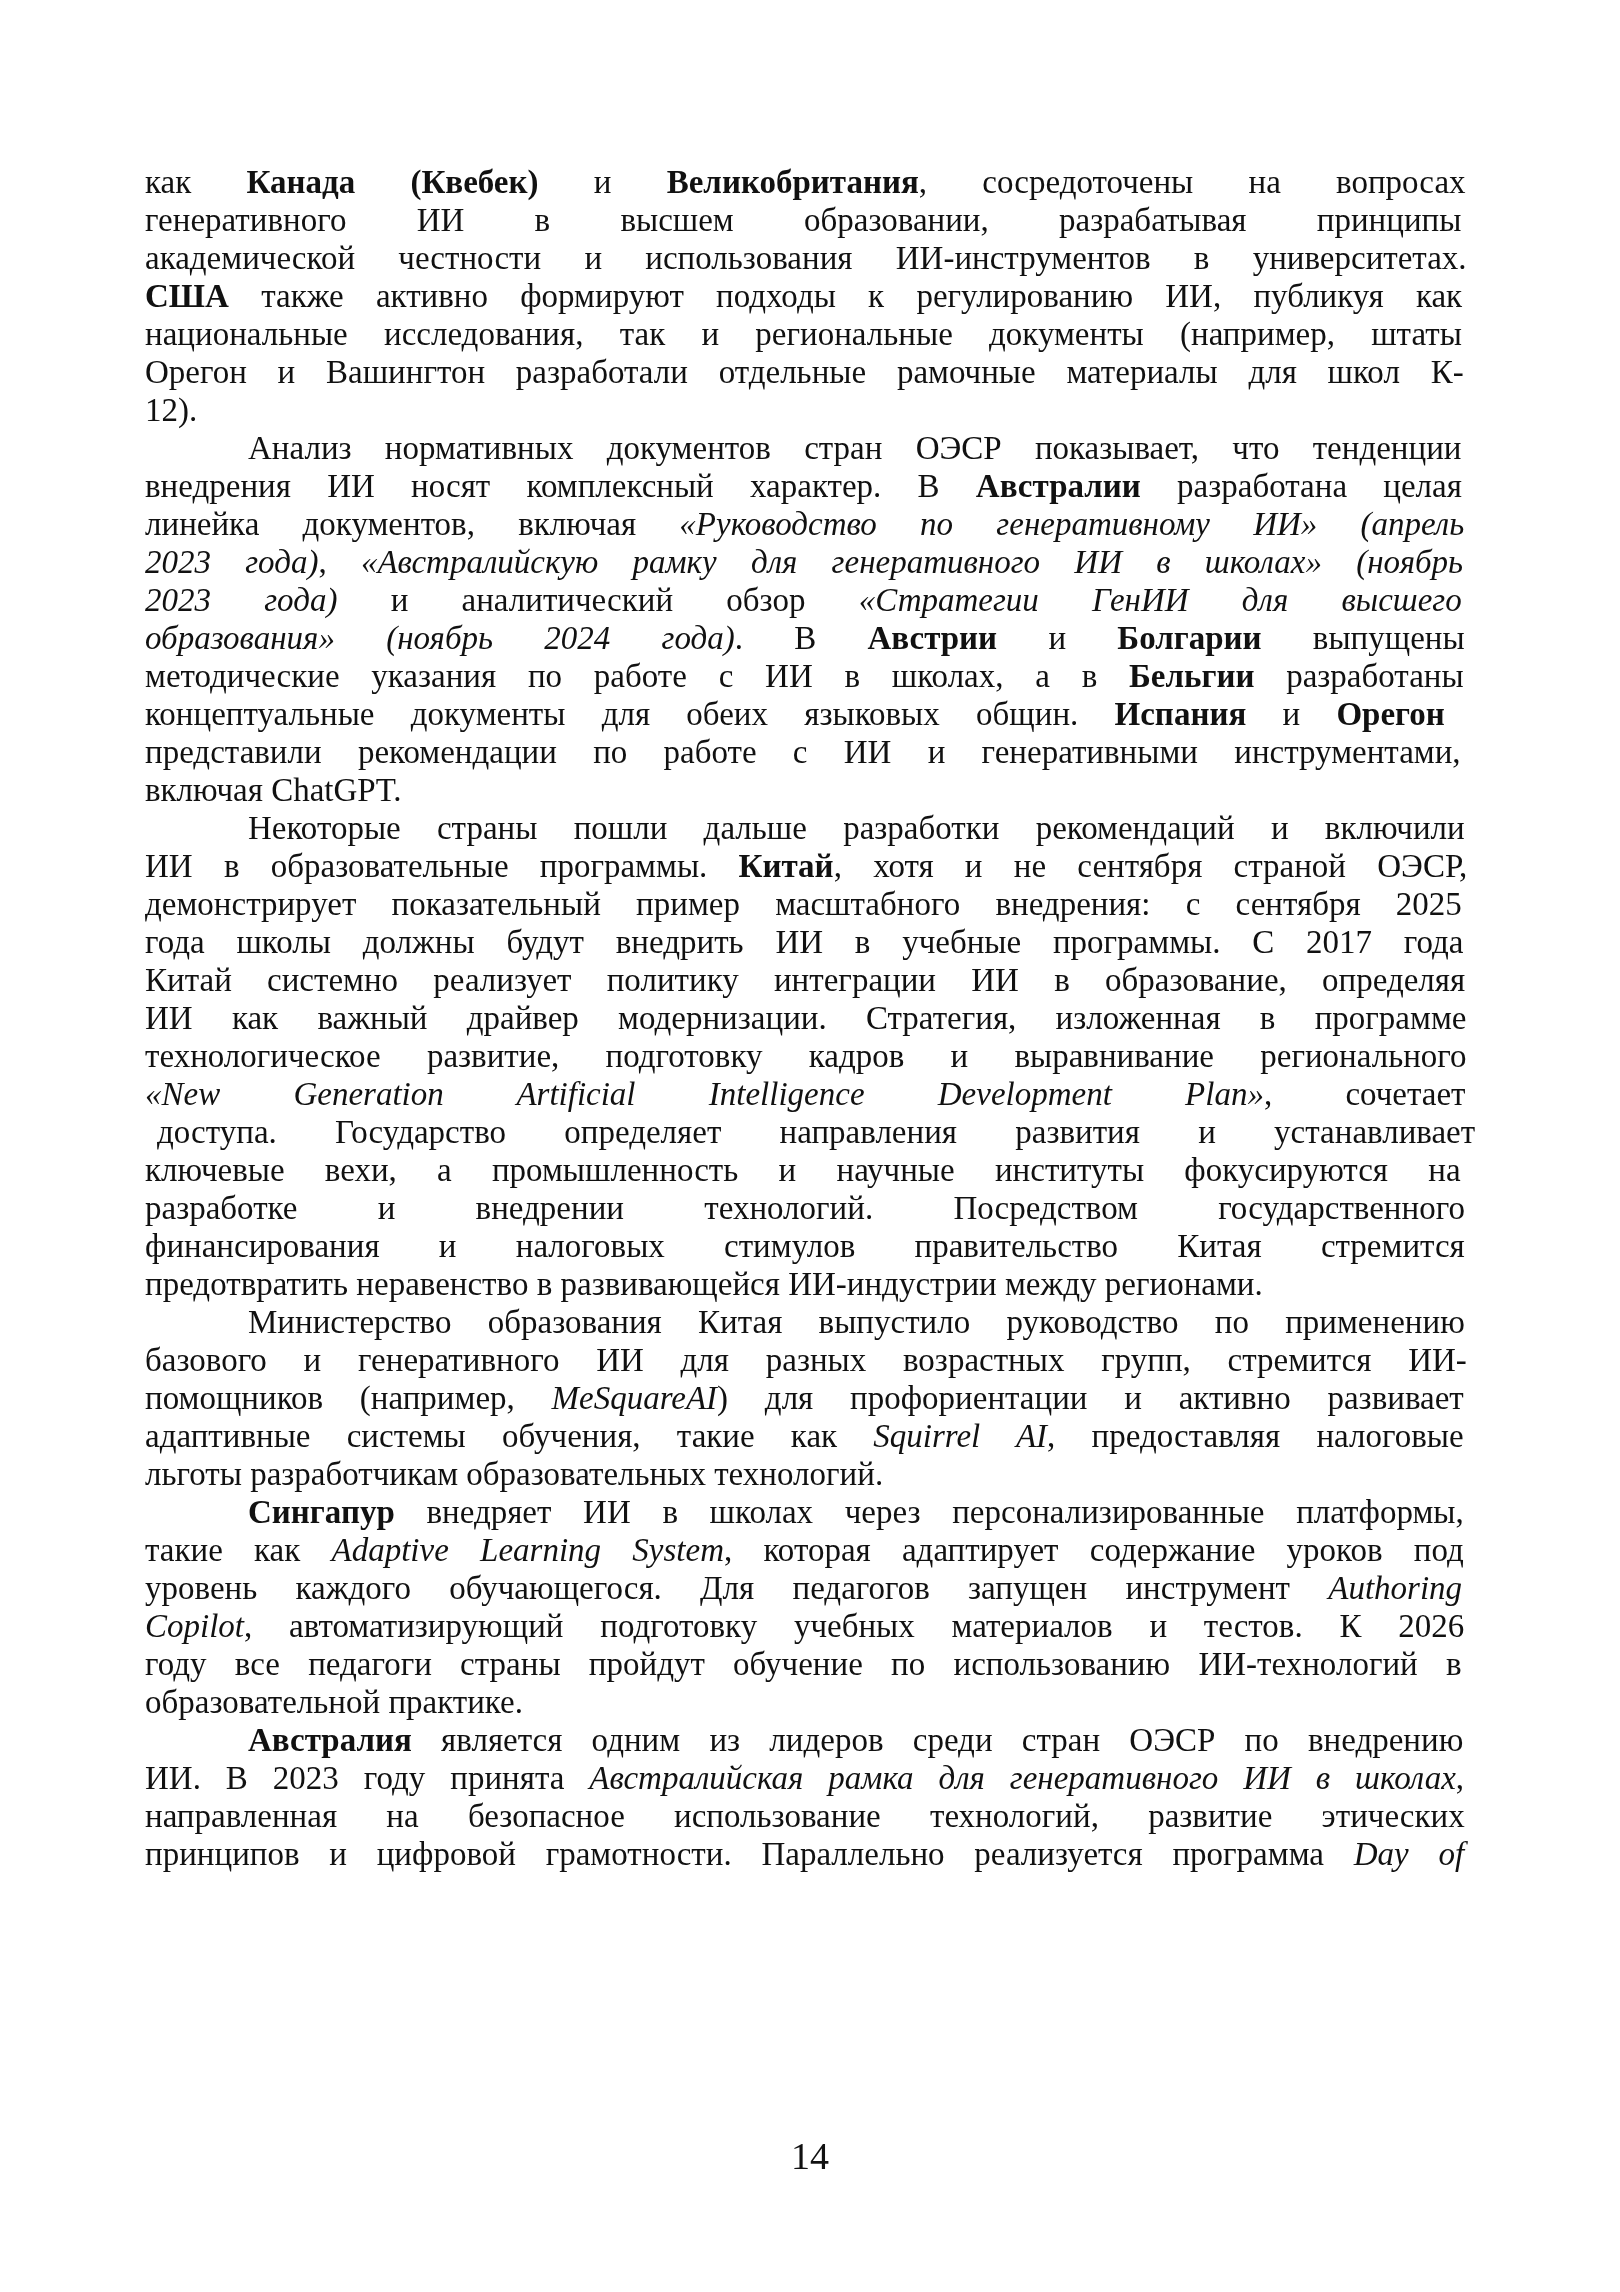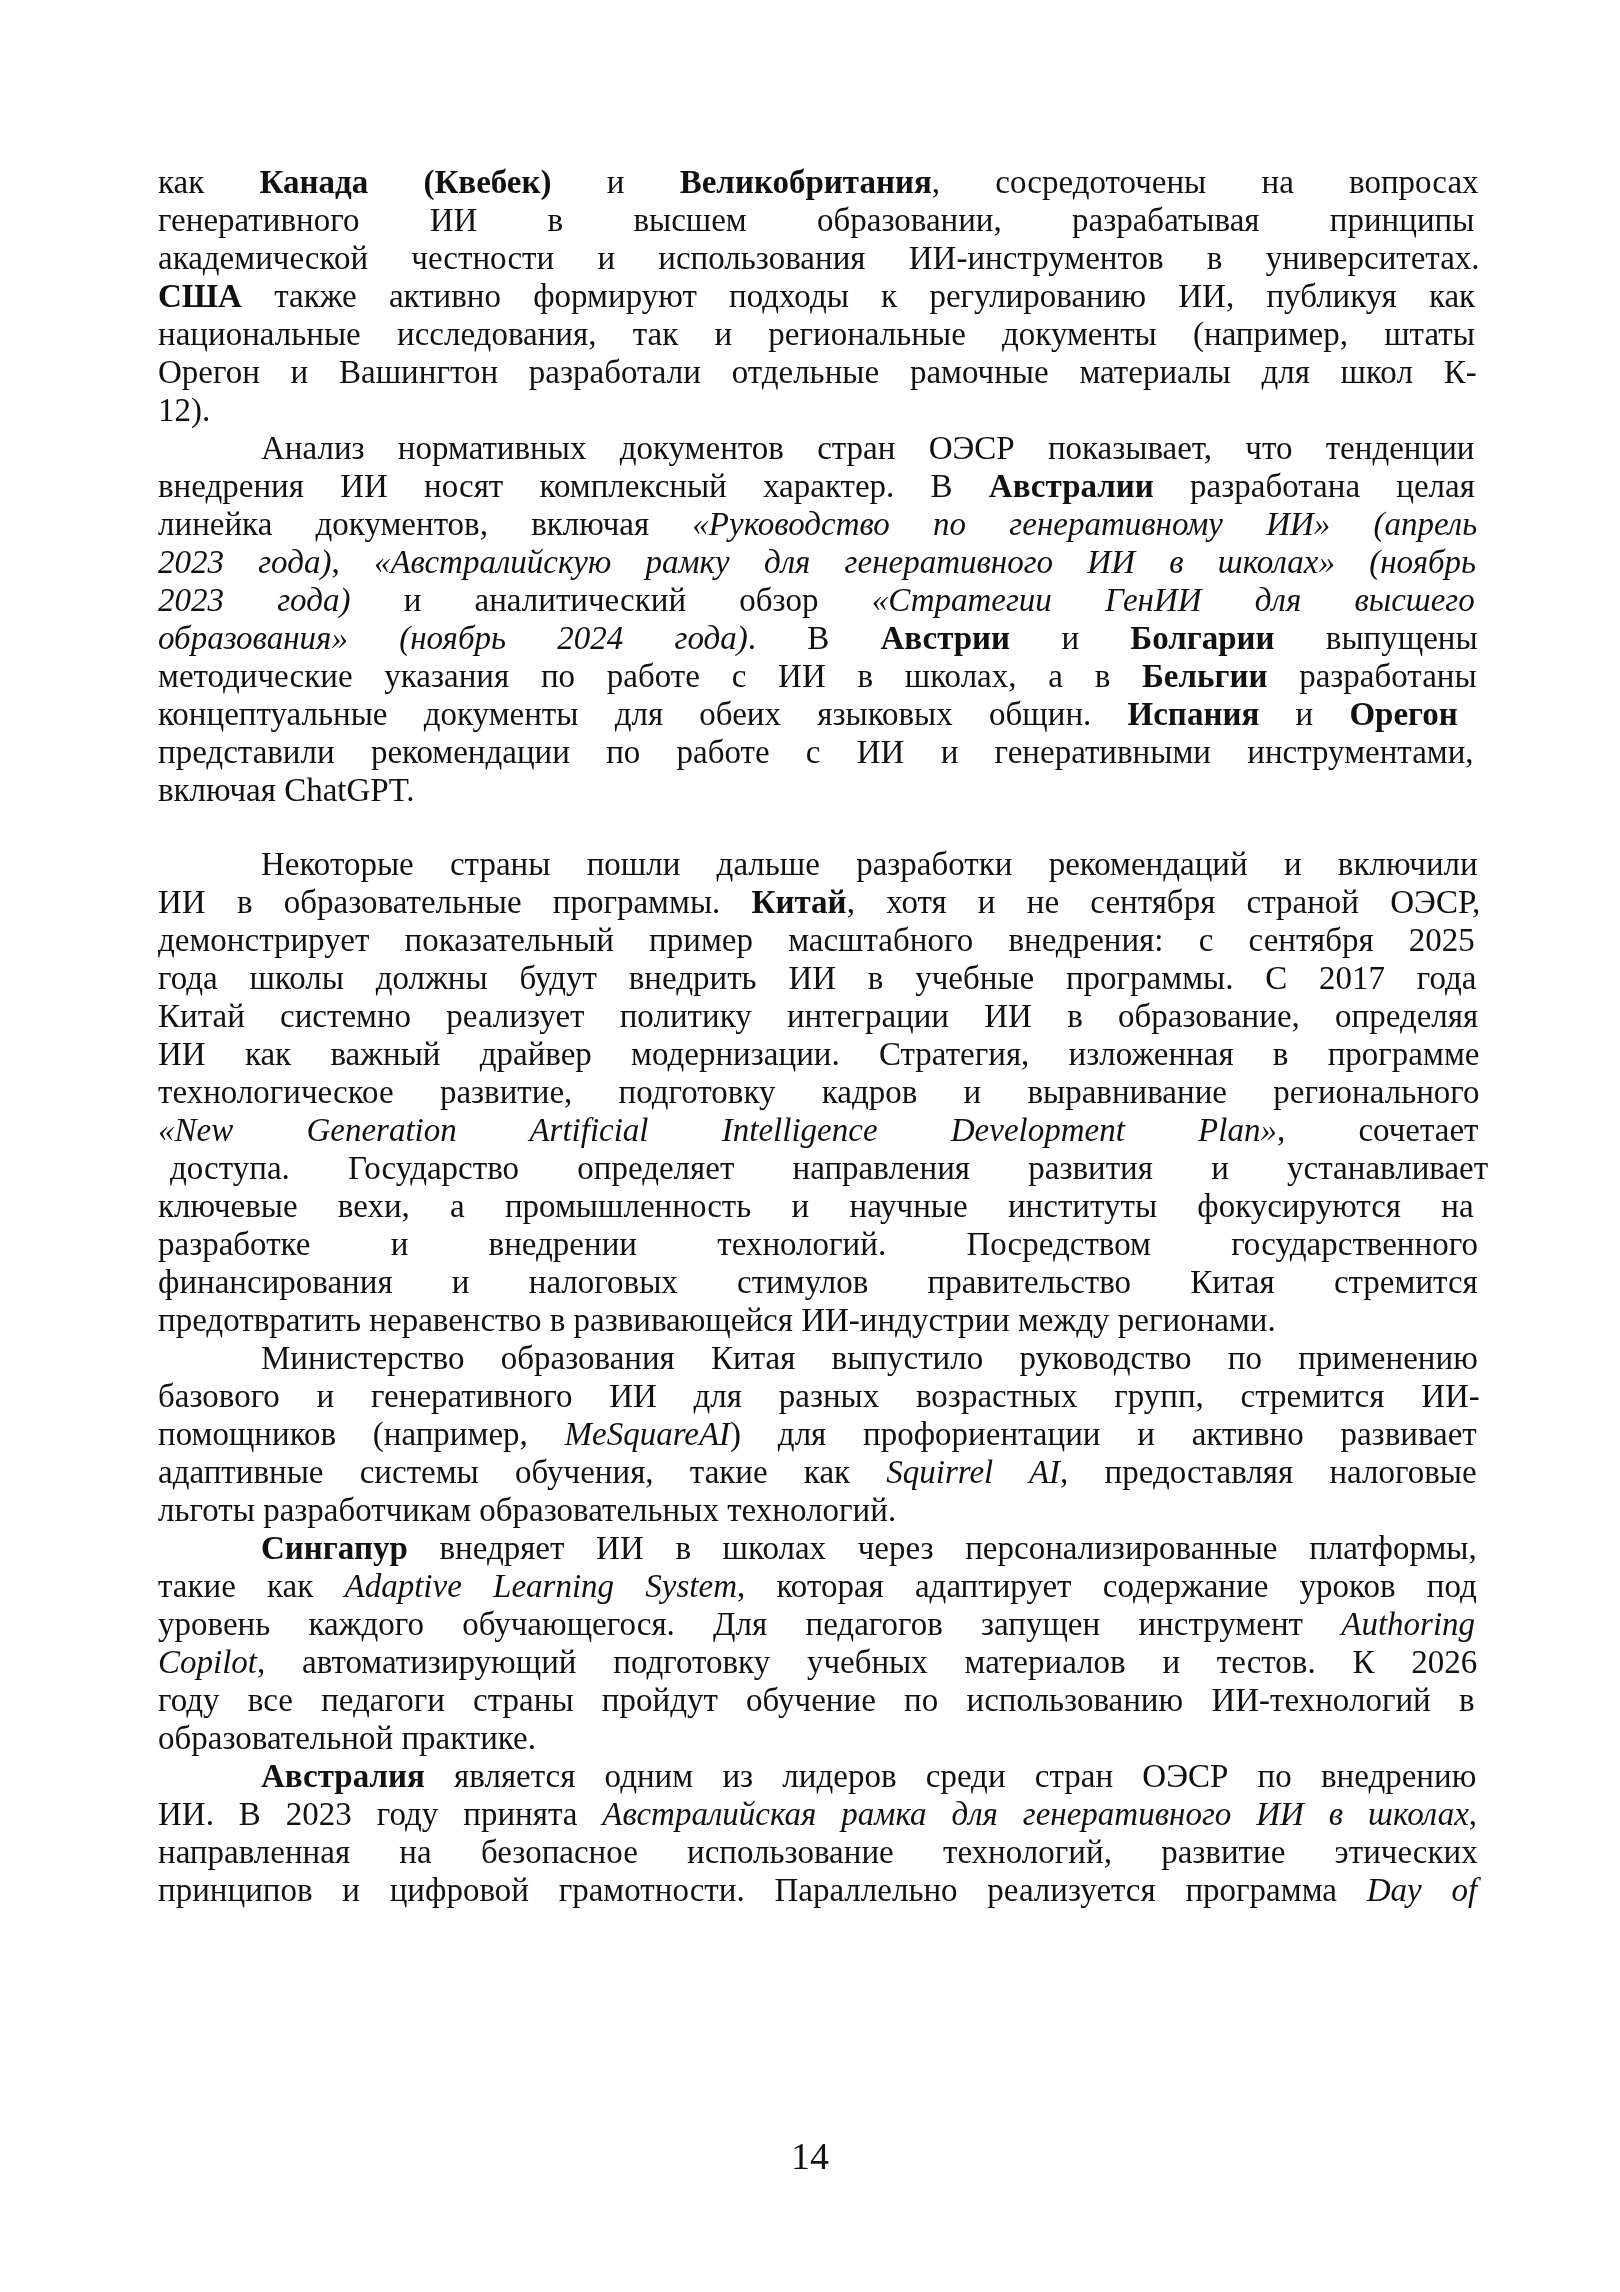--- a/index.html
+++ b/index.html
@@ -3,21 +3,21 @@
 <meta charset="utf-8">
 <style>
   html, body { margin: 0; padding: 0; background: #ffffff; }
   body {
     width: 1620px; height: 2293px; position: relative; overflow: hidden;
     font-family: "Liberation Serif", "DejaVu Serif", serif;
     color: #111111;
   }
   #page { position: absolute; left: 0; top: 0; width: 1620px; height: 2293px; background: #fff; }
   #text-column {
-    position: absolute; left: 158px; top: 163px; width: 1313px;
+    position: absolute; left: 145px; top: 163px; width: 1313px;
   }
   .line {
     display: block;
     height: 38px;
     line-height: 38px;
     font-size: 33px;
     white-space: nowrap;
     text-align: justify;
     text-align-last: justify;
     overflow: visible;
@@ -51,21 +51,21 @@
         <div class="line" style="white-space: nowrap; text-align: left; text-align-last: left; word-spacing: 35px;"><span>линейка документов, включая </span><span class="run-i">«Руководство по генеративному ИИ» (апрель</span></div>
         <div class="line" style="white-space: nowrap; text-align: left; text-align-last: left; word-spacing: 26px;"><span class="run-i">2023 года)</span><span>, </span><span class="run-i">«Австралийскую рамку для генеративного ИИ в школах» (ноябрь</span></div>
         <div class="line" style="white-space: nowrap; text-align: left; text-align-last: left; word-spacing: 45px;"><span class="run-i">2023 года)</span><span> и аналитический обзор </span><span class="run-i">«Стратегии ГенИИ для высшего</span></div>
         <div class="line" style="white-space: nowrap; text-align: left; text-align-last: left; word-spacing: 43px;"><span class="run-i">образования» (ноябрь 2024 года)</span><span>. В </span><span class="run-b">Австрии</span><span> и </span><span class="run-b">Болгарии</span><span> выпущены</span></div>
         <div class="line" style="white-space: nowrap; text-align: left; text-align-last: left; word-spacing: 23.5px;"><span>методические указания по работе с ИИ в школах, а в </span><span class="run-b">Бельгии</span><span> разработаны</span></div>
         <div class="line" style="white-space: nowrap; text-align: left; text-align-last: left; word-spacing: 28px;"><span>концептуальные документы для обеих языковых общин. </span><span class="run-b">Испания</span><span> и </span><span class="run-b">Орегон</span></div>
         <div class="line" style="white-space: nowrap; text-align: left; text-align-last: left; word-spacing: 28px;"><span>представили рекомендации по работе с ИИ и генеративными инструментами,</span></div>
         <div class="line last" style="white-space: nowrap; text-align: left; text-align-last: left;"><span>включая ChatGPT.</span></div>
       </div>
       <div class="paragraph">
-        <div class="line indent" style="white-space: nowrap; text-align: left; text-align-last: left; word-spacing: 28px; margin-top: 36px;"><span>Некоторые страны пошли дальше разработки рекомендаций и включили</span></div>
+        <div class="line indent" style="white-space: nowrap; text-align: left; text-align-last: left; word-spacing: 28px;"><span>Некоторые страны пошли дальше разработки рекомендаций и включили</span></div>
         <div class="line" style="white-space: nowrap; text-align: left; text-align-last: left; word-spacing: 23px;"><span>ИИ в образовательные программы. </span><span class="run-b">Китай</span><span>, хотя и не сентября страной ОЭСР,</span></div>
         <div class="line" style="white-space: nowrap; text-align: left; text-align-last: left; word-spacing: 27px;"><span>демонстрирует показательный пример масштабного внедрения: с сентября 2025</span></div>
         <div class="line" style="white-space: nowrap; text-align: left; text-align-last: left; word-spacing: 23.5px;"><span>года школы должны будут внедрить ИИ в учебные программы. С 2017 года</span></div>
         <div class="line" style="white-space: nowrap; text-align: left; text-align-last: left; word-spacing: 27px;"><span>Китай системно реализует политику интеграции ИИ в образование, определяя</span></div>
         <div class="line" style="white-space: nowrap; text-align: left; text-align-last: left; word-spacing: 31px;"><span>ИИ как важный драйвер модернизации. Стратегия, изложенная в программе</span></div>
         <div class="line" style="white-space: nowrap; text-align: left; text-align-last: left; word-spacing: 38px;"><span>технологическое развитие, подготовку кадров и выравнивание регионального</span></div>
         <div class="line" style="white-space: nowrap; text-align: left; text-align-last: left; word-spacing: 65px;"><span class="run-i">«New Generation Artificial Intelligence Development Plan»</span><span>, сочетает</span></div>
         <div class="line" style="white-space: nowrap; text-align: left; text-align-last: left; word-spacing: 50px; margin-left: 12px;"><span>доступа. Государство определяет направления развития и устанавливает</span></div>
         <div class="line" style="white-space: nowrap; text-align: left; text-align-last: left; word-spacing: 32px;"><span>ключевые вехи, а промышленность и научные институты фокусируются на</span></div>
         <div class="line" style="white-space: nowrap; text-align: left; text-align-last: left; word-spacing: 72px;"><span>разработке и внедрении технологий. Посредством государственного</span></div>

